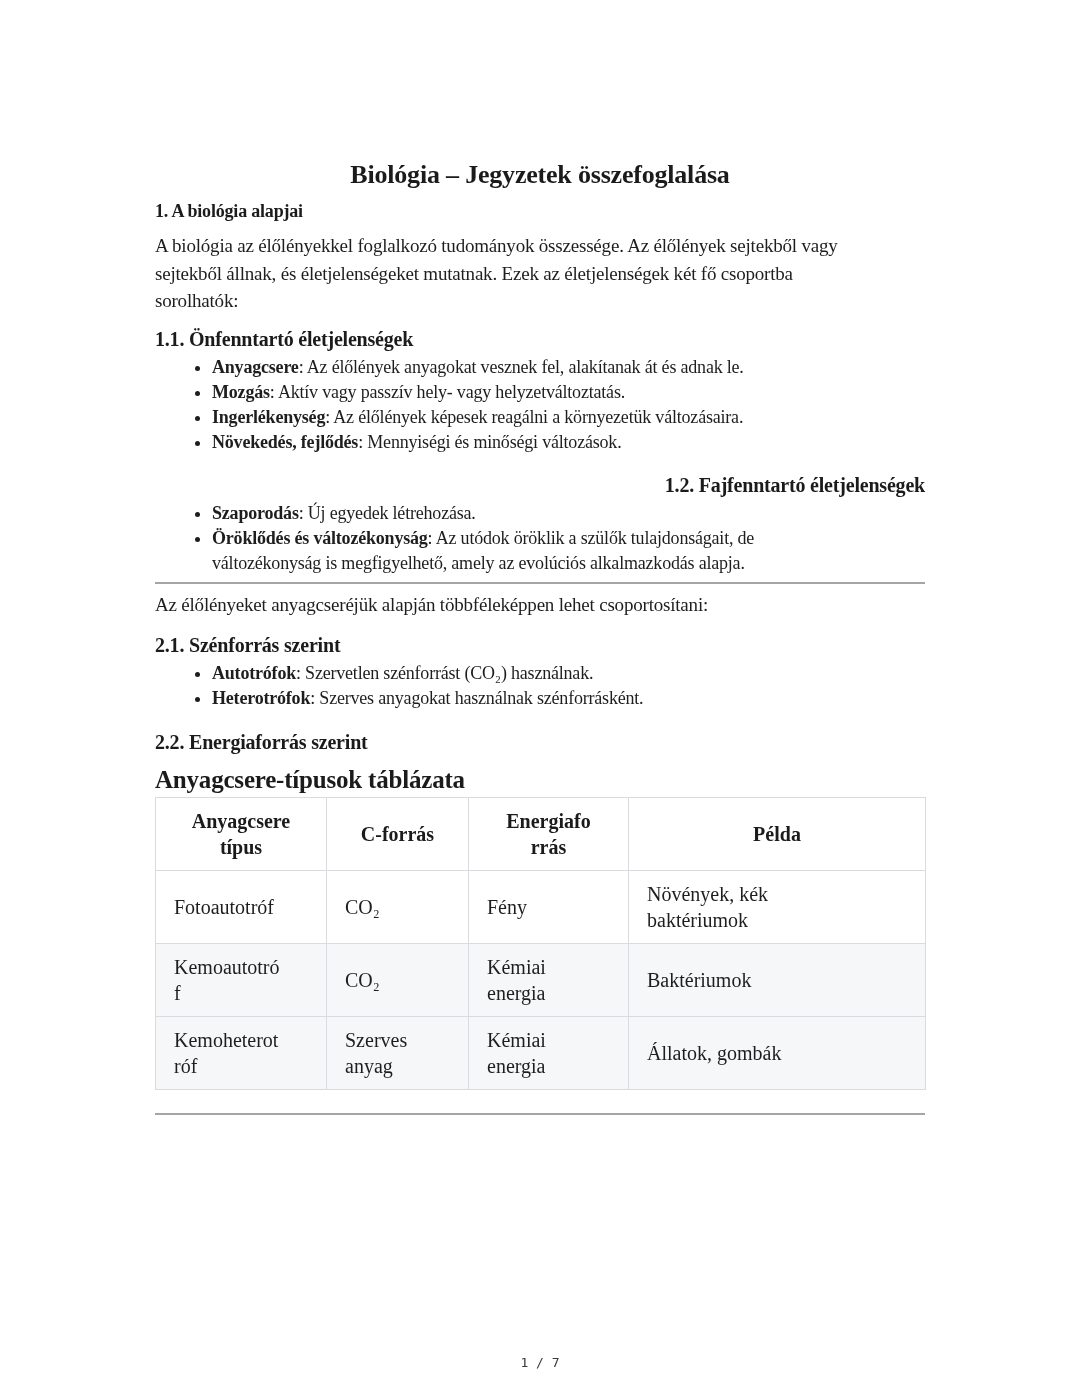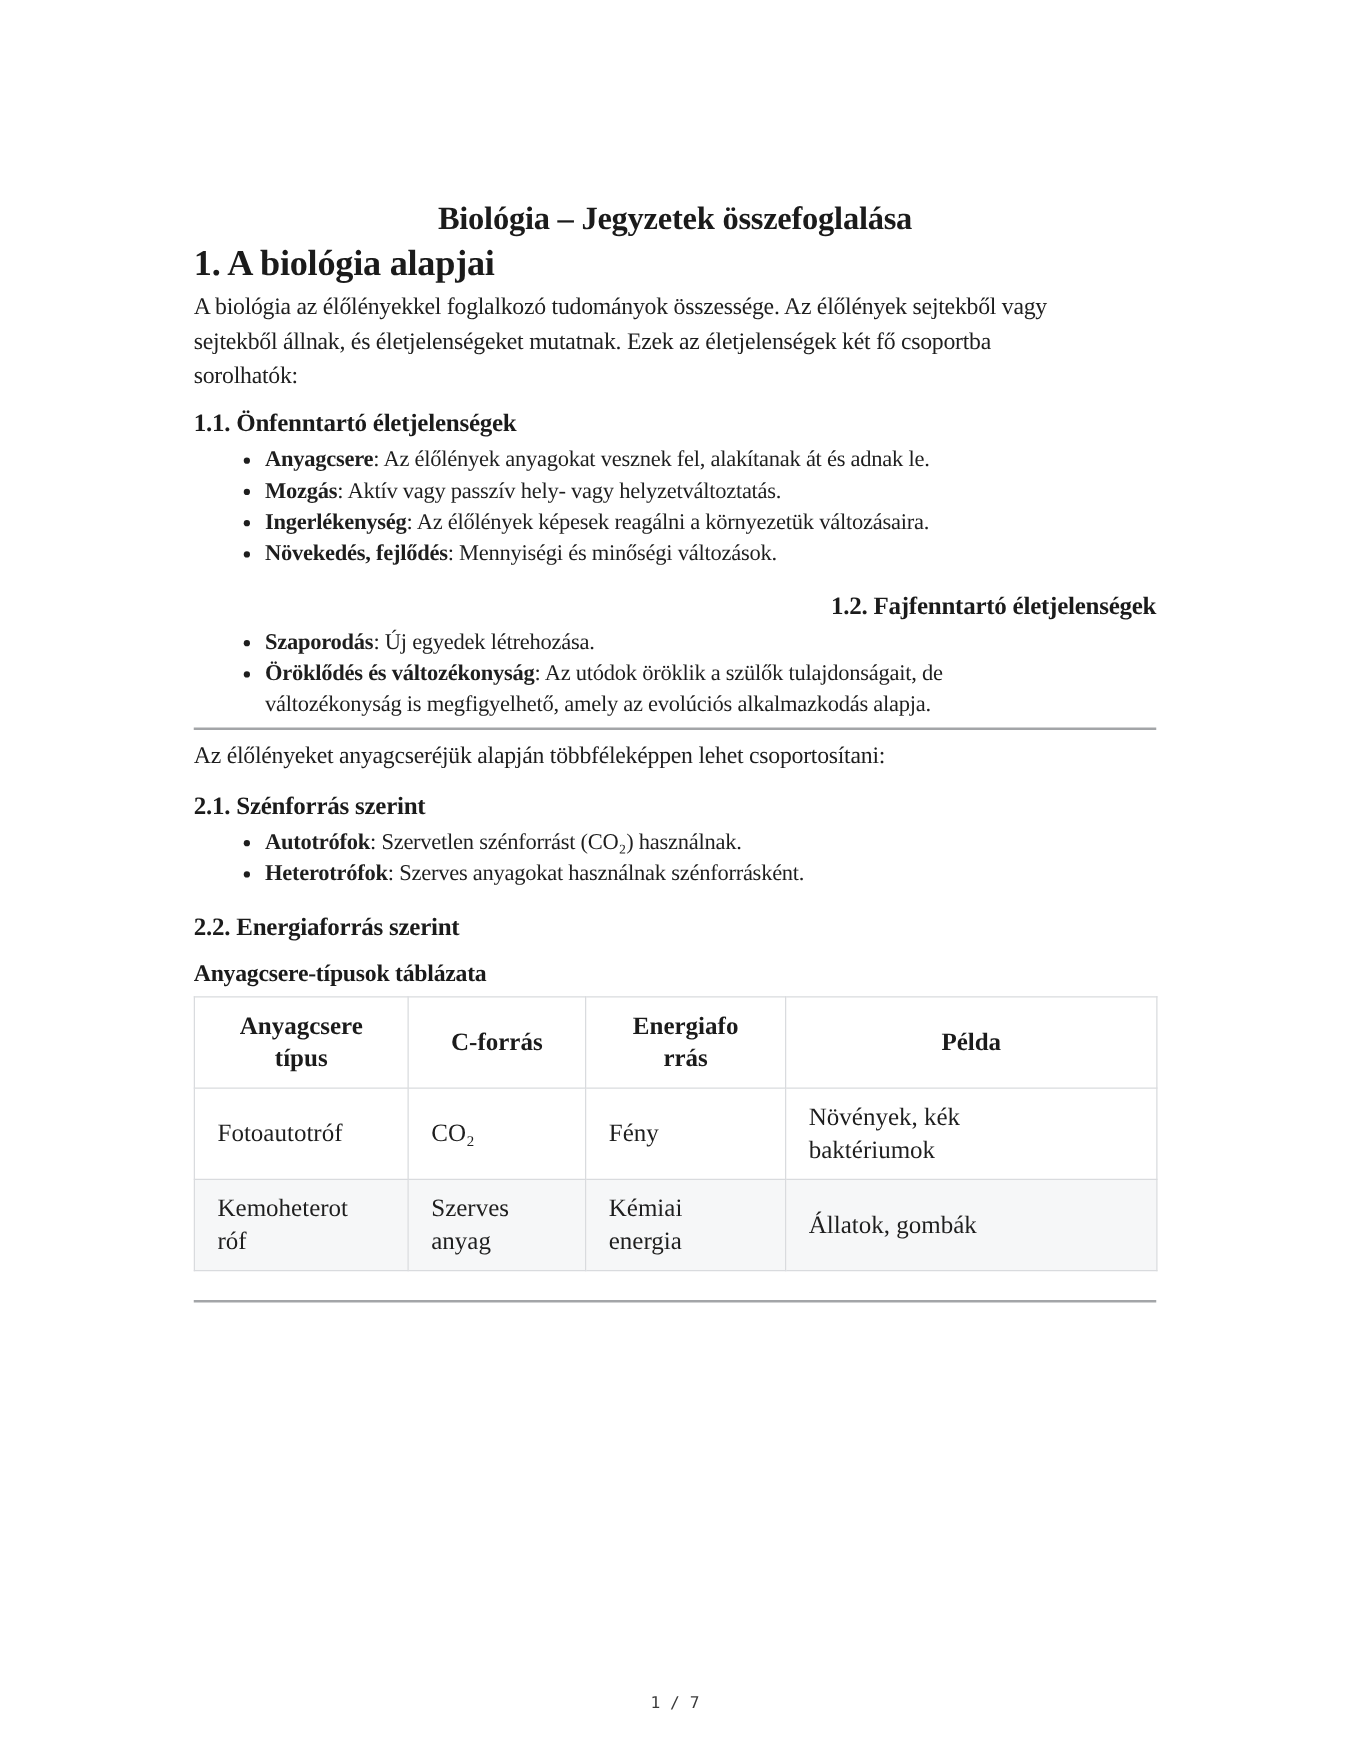--- a/index.html
+++ b/index.html
@@ -25,21 +25,21 @@
   h1.doc-title {
     margin: 0;
     font-size: 26px;
     line-height: 30px;
     font-weight: 700;
     text-align: center;
     letter-spacing: -0.2px;
     color: #1b1b1b;
   }
   h2.sec-heading {
-    font-size: 29px;
+    font-size: 18px;
     line-height: 26px;
     font-weight: 700;
     color: #1b1b1b;
     letter-spacing: -0.2px;
   }
   h2.sec1 { margin: 8px 0 0; }
   h2.sec2 { margin: 13px 0 0; }
   h3.sub-heading {
     font-size: 20px;
     line-height: 23px;
@@ -73,21 +73,21 @@
   .term { font-weight: 700; }
   .divider {
     height: 2px;
     background: #a3a5a8;
     border: none;
   }
   .divider1 { margin: 6px 0 0; }
   .divider2 { margin: 23px 0 0; }
   p.table-caption {
     margin: 14px 0 0;
-    font-size: 19px;
+    font-size: 25px;
     line-height: 23px;
     font-weight: 700;
     letter-spacing: -0.2px;
     color: #1b1b1b;
   }
   table.data-table {
     margin: 6px 0 0;
     width: 770px;
     border-collapse: collapse;
     table-layout: fixed;
@@ -184,20 +184,28 @@
     </thead>
     <tbody>
       <tr>
         <td>Fotoautotróf</td>
         <td>CO₂</td>
         <td>Fény</td>
         <td>Növények, kék
 baktériumok</td>
       </tr>
       <tr class="shaded">
+        <td>Kemoautotró
+f</td>
+        <td>CO₂</td>
+        <td>Kémiai
+energia</td>
+        <td>Baktériumok</td>
+      </tr>
+      <tr class="shaded">
         <td>Kemoheterot
 róf</td>
         <td>Szerves
 anyag</td>
         <td>Kémiai
 energia</td>
         <td>Állatok, gombák</td>
       </tr>
     </tbody>
   </table>

